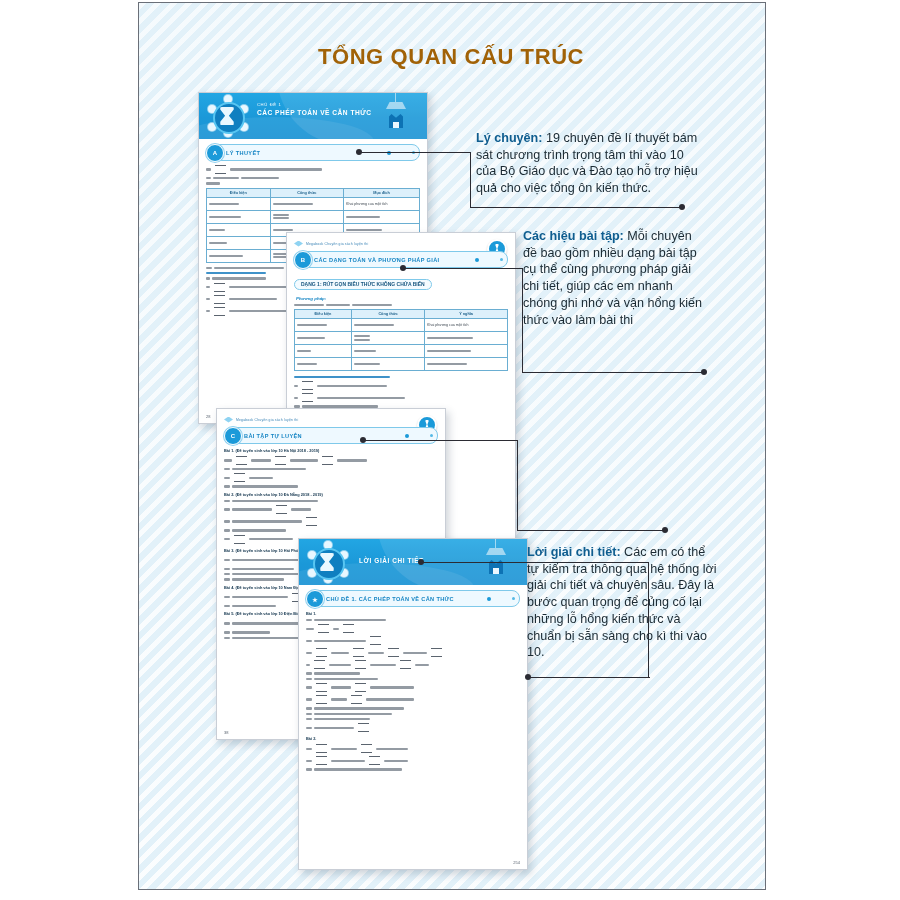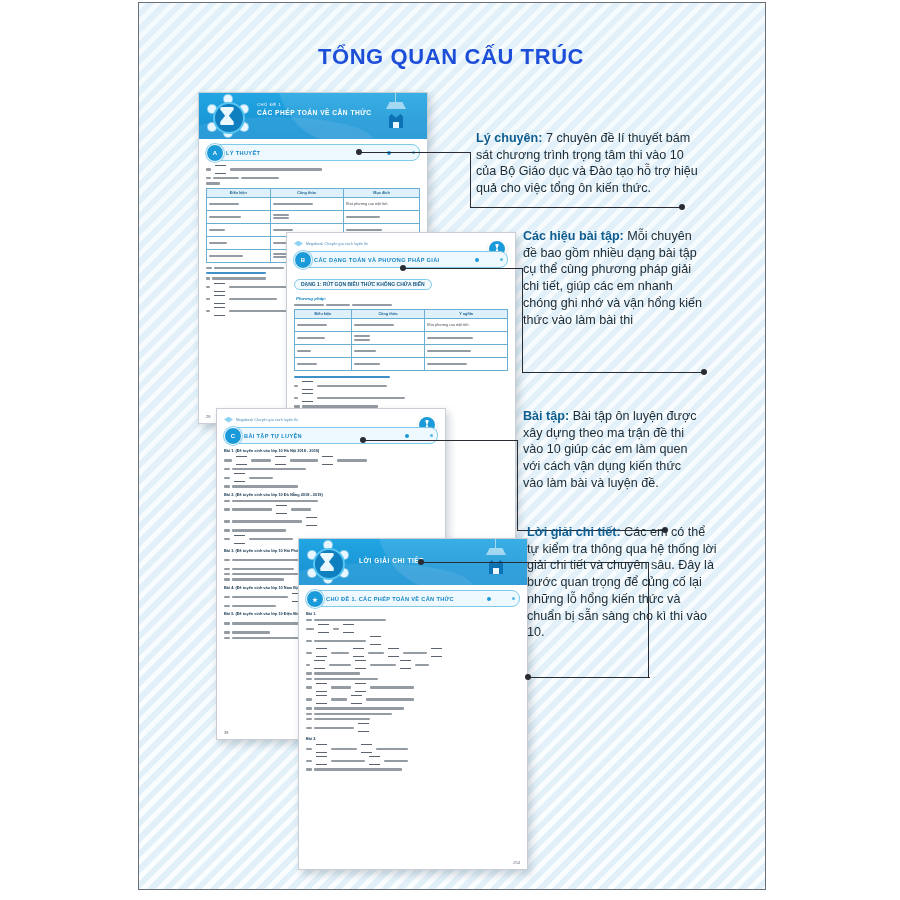--- a/index.html
+++ b/index.html
@@ -23,21 +23,21 @@
   }
   .frame::after{
     content:"";position:absolute;inset:0;
     background:linear-gradient(180deg,rgba(226,241,249,.35),rgba(226,241,249,.15));
     pointer-events:none;
   }
   
   .page-title{
     position:absolute;left:138px;top:44px;width:626px;
     text-align:center;
-    color:#1d4ed8;
+    color:#a16207;
     font-size:22px;font-weight:bold;letter-spacing:.6px;
     z-index:6;
   }
   
   .page{
     position:absolute;background:#ffffff;
     border:1px solid #c9ced6;
     box-shadow:3px 4px 8px rgba(40,60,80,.22);
     overflow:hidden;
     z-index:3;
@@ -181,21 +181,21 @@
     position:absolute;width:6px;height:6px;border-radius:50%;background:#2b2b33;
   }
   
   .callout{
     position:absolute;z-index:8;color:#1b2a33;font-size:12.6px;line-height:1.33;
   }
   .callout b{color:#0f5d8f;font-weight:bold;}
   .c1{left:476px;top:130px;width:222px;}
   .c2{left:523px;top:228px;width:185px;}
   .c3{left:523px;top:408px;width:180px;}
-  .c4{left:527px;top:524px;width:190px;}
+  .c4{left:527px;top:544px;width:190px;}
 </style>
 </head>
 <body>
 
 <div class="canvas">
 
   <div class="frame"></div>
 
   <div class="page-title">TỔNG QUAN CẤU TRÚC</div>
 
@@ -712,25 +712,22 @@
 
   <div class="conn" style="left:418px;top:562px;width:290px;height:117px;">
     <span class="dot" style="left:0;top:-3px"></span>
     <span class="h" style="left:3px;top:-0.5px;width:228px"></span>
     <span class="v" style="left:230px;top:0;height:116px"></span>
     <span class="h" style="left:110px;top:115px;width:122px"></span>
     <span class="dot" style="left:107px;top:112px"></span>
   </div>
 
   <div class="callout c1">
-    <b>Lý chuyên:</b><span> 7 chuyên đề lí thuyết bám sát chương trình trọng tâm thi vào 10 của Bộ Giáo dục và Đào tạo hỗ trợ hiệu quả cho việc tổng ôn kiến thức.</span>
+    <b>Lý chuyên:</b><span> 19 chuyên đề lí thuyết bám sát chương trình trọng tâm thi vào 10 của Bộ Giáo dục và Đào tạo hỗ trợ hiệu quả cho việc tổng ôn kiến thức.</span>
   </div>
   <div class="callout c2">
     <b>Các hiệu bài tập:</b><span> Mỗi chuyên đề bao gồm nhiều dạng bài tập cụ thể cùng phương pháp giải chi tiết, giúp các em nhanh chóng ghi nhớ và vận hổng kiến thức vào làm bài thi</span>
   </div>
-  <div class="callout c3">
-    <b>Bài tập:</b><span> Bài tập ôn luyện được xây dựng theo ma trận đề thi vào 10 giúp các em làm quen với cách vận dụng kiến thức vào làm bài và luyện đề.</span>
-  </div>
   <div class="callout c4">
     <b>Lời giải chi tiết:</b><span> Các em có thể tự kiểm tra thông qua hệ thống lời giải chi tiết và chuyên sâu. Đây là bước quan trọng để củng cố lại những lỗ hổng kiến thức và chuẩn bị sẵn sàng cho kì thi vào 10.</span>
   </div>
 
 </div>
 
 </body></html>

